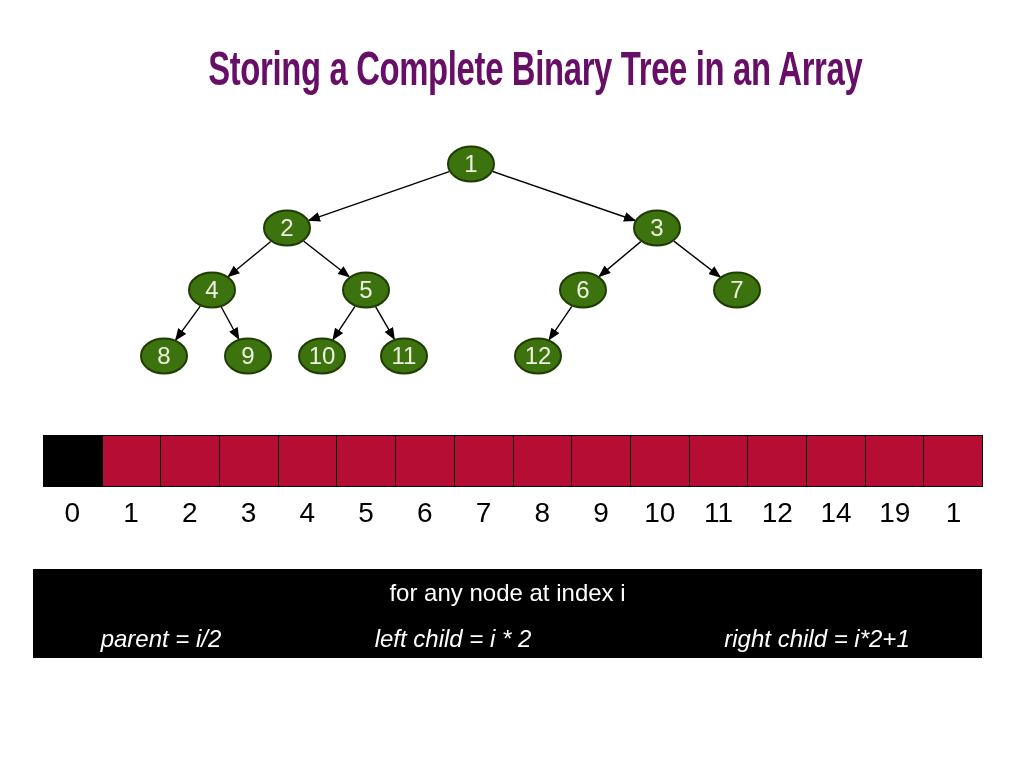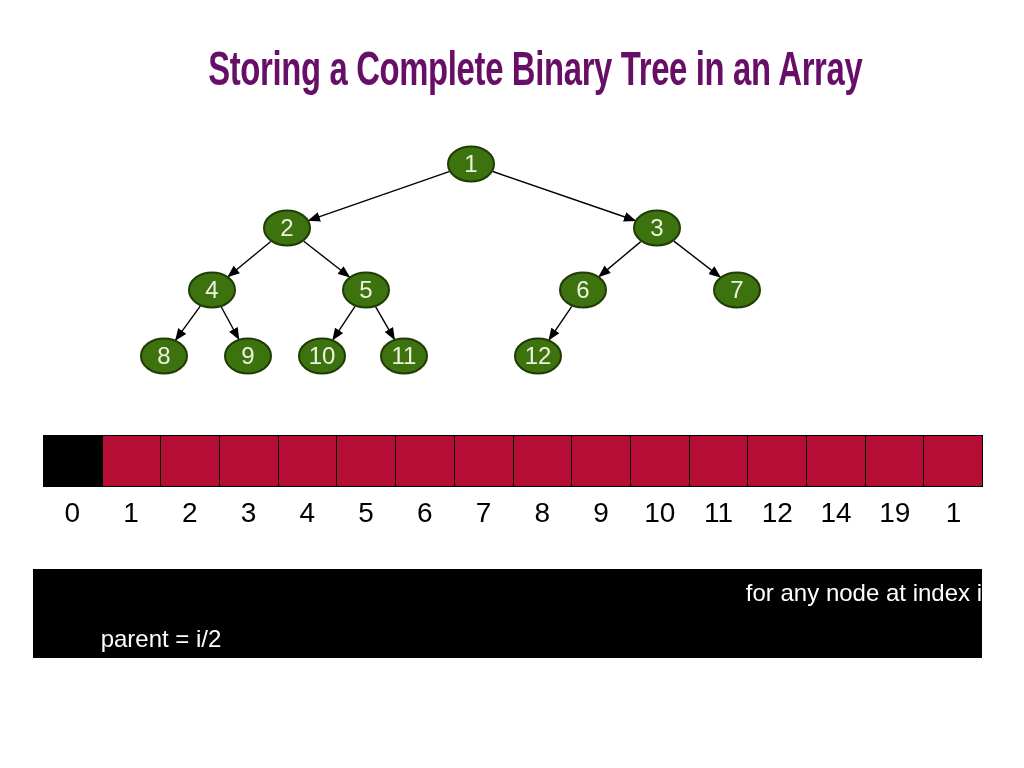--- a/index.html
+++ b/index.html
@@ -64,31 +64,32 @@
   }
   #formula-box {
     position: absolute;
     left: 33px; top: 569px;
     width: 949px; height: 89px;
     background: #000000;
   }
   .formula-heading {
     position: absolute;
     left: 0; right: 0; top: 11px;
-    text-align: right;
+    text-align: center;
     font-size: 24px;
     line-height: 26px;
   }
   .formula-item {
     position: absolute;
     top: 57px;
     transform: translateX(-50%);
     font-size: 24px;
     line-height: 26px;
     white-space: nowrap;
+    font-style: italic;
   }
   #formula-parent { left: 128px; }
   #formula-leftchild { left: 420px; }
   #formula-rightchild { left: 784px; }
 </style>
 </head>
 <body>
 
 <div id="slide">
 
@@ -197,15 +198,17 @@
       <div class="index-label">11</div>
       <div class="index-label">12</div>
       <div class="index-label">14</div>
       <div class="index-label">19</div>
       <div class="index-label">1</div>
     </div>
 
   <div id="formula-box" style="background: rgb(0, 0, 0); color: rgb(255, 255, 255);">
     <div class="formula-heading">for any node at index i</div>
     <span class="formula-item" id="formula-parent">parent = i/2</span>
+    <span class="formula-item" id="formula-leftchild">left child = i * 2</span>
+    <span class="formula-item" id="formula-rightchild">right child = i*2+1</span>
   </div>
 
 </div>
 
 </body></html>

